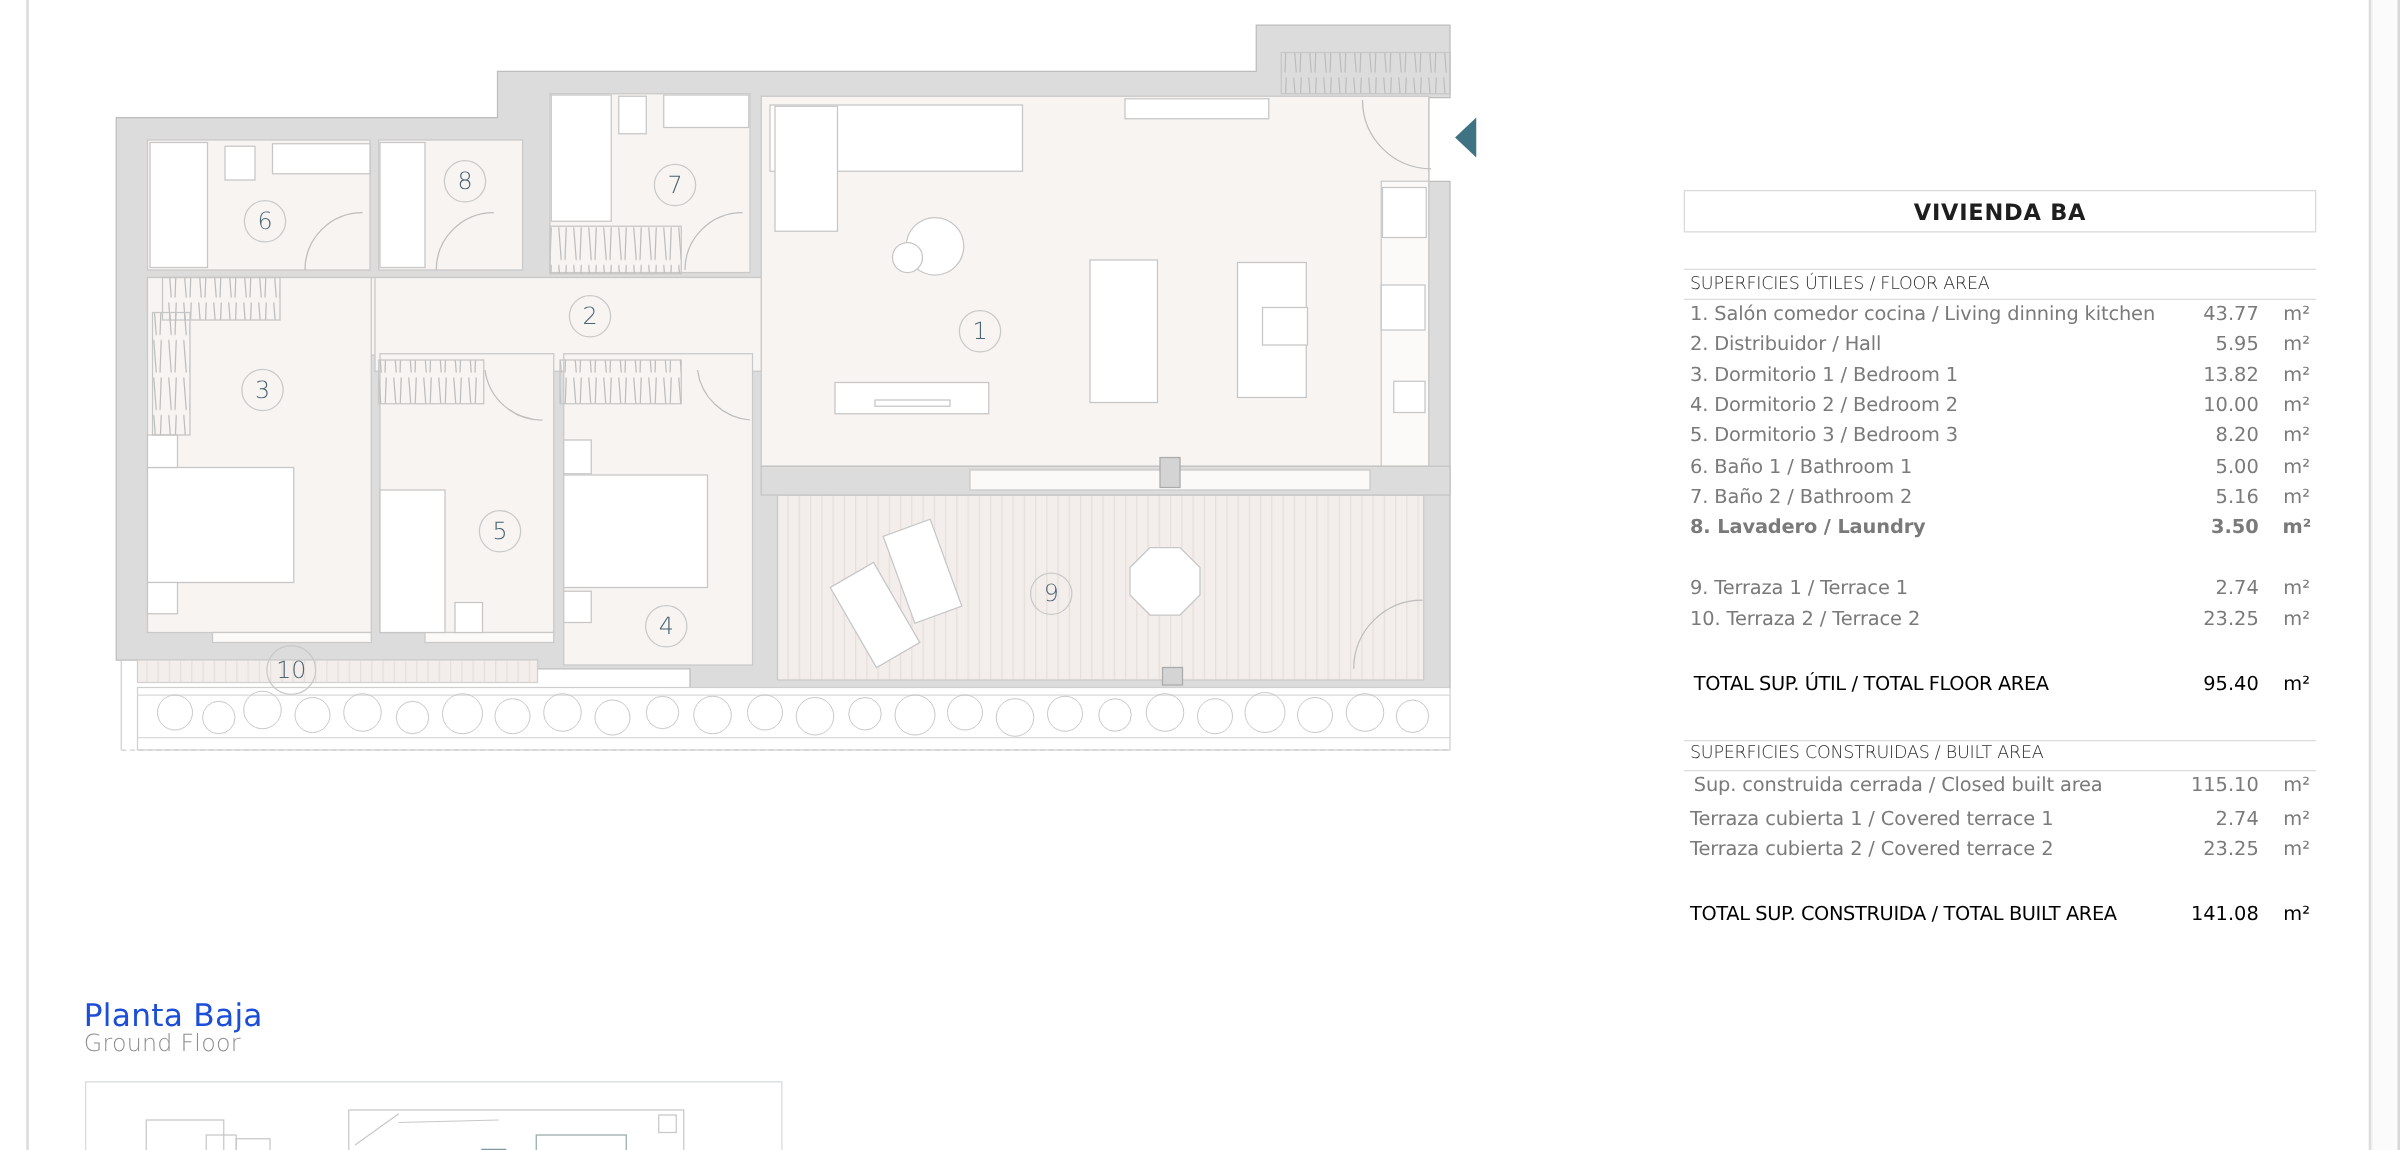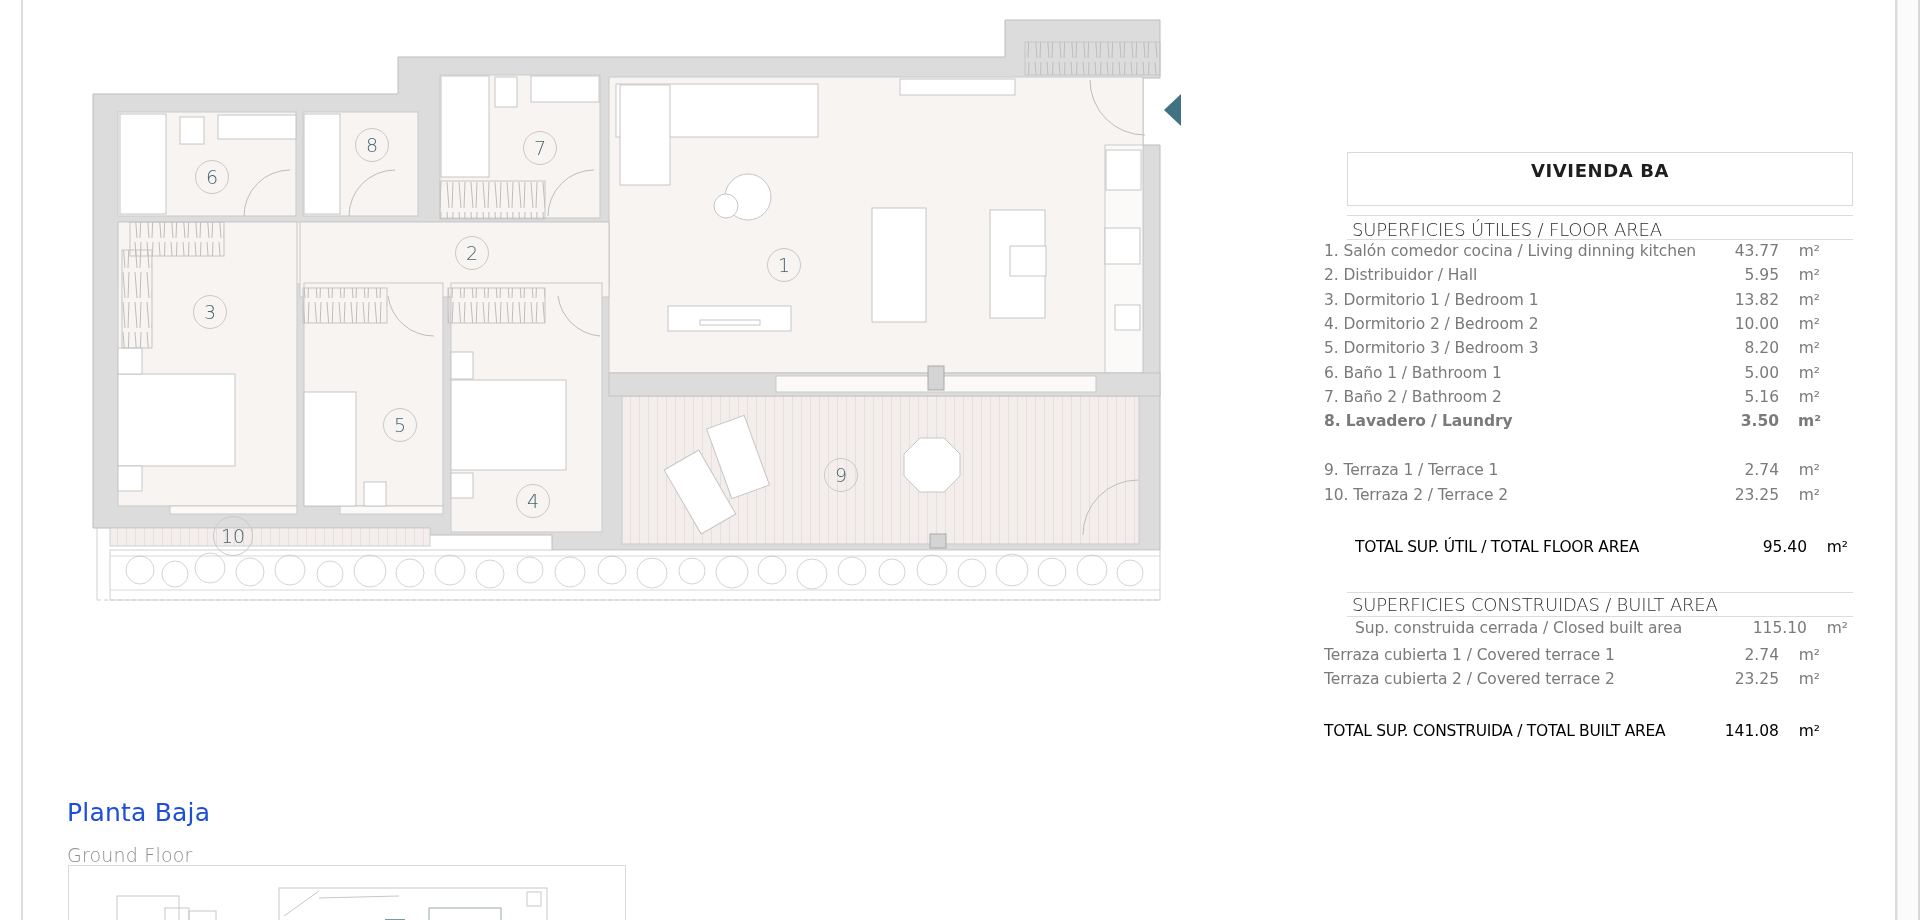--- a/index.html
+++ b/index.html
@@ -29,38 +29,38 @@
 
   .entrance-arrow {
     position: absolute; left: 1164px; top: 94px; width: 0; height: 0;
     border-top: 16px solid transparent; border-bottom: 16px solid transparent;
     border-right: 17px solid #3f7384;
   }
 
   
   .floor-caption { position: absolute; left: 67px; top: 801px; }
   .floor-caption .es { font-size: 25px; color: #1d4ed8; font-weight: 400; line-height: 23px; letter-spacing: 0.2px; }
-  .floor-caption .en { font-size: 19px; color: #8f8f8f; font-weight: 300; line-height: 23px; letter-spacing: 0.2px; margin-top: 20px; }
+  .floor-caption .en { font-size: 19px; color: #8f8f8f; font-weight: 300; line-height: 23px; letter-spacing: 0.2px; }
 
   .keyplan { position: absolute; left: 68px; top: 865px; width: 558px; height: 70px; border: 1px solid #d6dadc; box-sizing: border-box; }
 
   
   .title-box {
-    position: absolute; left: 1347px; top: 152px; width: 506px; height: 54px;
+    position: absolute; left: 1347px; top: 152px; width: 506px; height: 34px;
     border: 1px solid #d9d9d9; box-sizing: border-box;
     text-align: center; line-height: 36px;
     font-family: "DejaVu Sans", sans-serif; font-weight: bold; font-size: 18px;
     color: #1e1e1e; letter-spacing: 0.6px;
   }
   .rule { position: absolute; left: 1347px; width: 506px; height: 1px; background: #dcdcdc; }
   .sec-head {
-    position: absolute; left: 1352px; font-size: 18px; color: #2e2e2e;
+    position: absolute; left: 1352px; font-size: 14px; color: #2e2e2e;
     font-weight: 300; letter-spacing: -0.2px; white-space: nowrap;
   }
-  .row { position: absolute; left: 1324px; width: 496px; height: 22px; font-size: 15.5px; color: #7a7a7a; white-space: nowrap; }
+  .row { position: absolute; left: 1352px; width: 496px; height: 22px; font-size: 15.5px; color: #7a7a7a; white-space: nowrap; }
   .row .lbl { position: absolute; left: 0; top: 0; letter-spacing: -0.1px; }
   .row .val { position: absolute; right: 41px; top: 0; text-align: right; }
   .row .unit { position: absolute; right: 0; top: 0; width: 22px; text-align: right; }
   .row.total { color: #000000; }
   .row.total .lbl { letter-spacing: -0.3px; }
 </style>
 </head>
 <body>
 
 <div class="page-border-left"></div>

